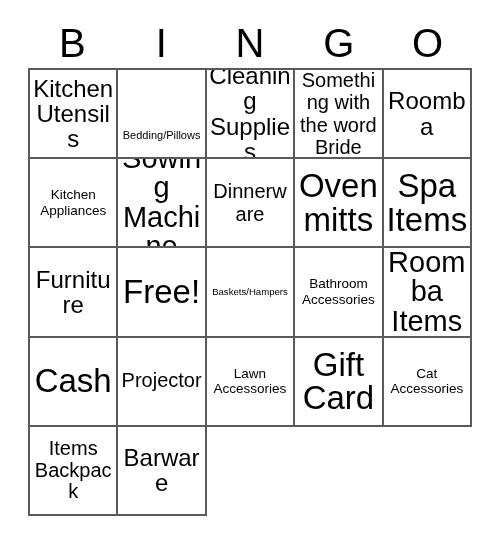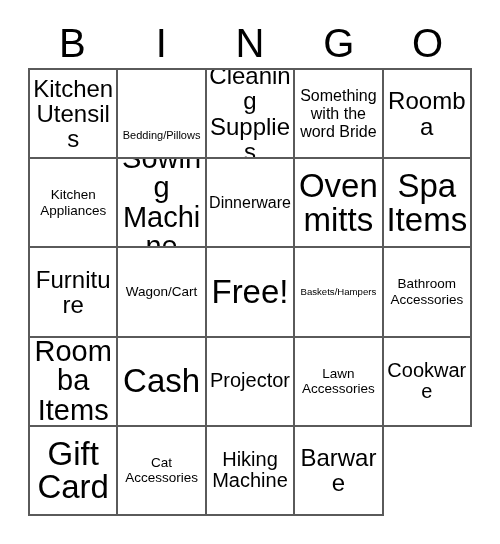--- a/index.html
+++ b/index.html
@@ -80,21 +80,21 @@
     color: #000000;
     word-wrap: break-word;
     font-family: "Liberation Sans", sans-serif;
   }
 
   
   .sz-xxl .cell-text { font-size: 33px; line-height: 1.02; }
   .sz-xl  .cell-text { font-size: 29px; line-height: 1.02; }
   .sz-lg  .cell-text { font-size: 24px; line-height: 1.05; }
   .sz-md  .cell-text { font-size: 20px; line-height: 1.08; }
-  .sz-sm  .cell-text { font-size: 16px; line-height: 1.12; }
+  .sz-sm  .cell-text { font-size: 20px; line-height: 1.12; }
   .sz-xs  .cell-text { font-size: 13.5px; line-height: 1.15; }
   .sz-xxs .cell-text { font-size: 11px; line-height: 1.18; margin-top: 44px; }
   .sz-tiny .cell-text { font-size: 9.6px; line-height: 1.2; }
 </style>
 </head>
 <body>
 
 <div id="card">
 
   <div id="header-row">
@@ -135,23 +135,20 @@
     <div class="cell sz-xxl">
         <span class="cell-text">Oven mitts</span>
       </div>
     <div class="cell sz-xxl">
         <span class="cell-text">Spa Items</span>
       </div>
 
     <div class="cell sz-lg">
         <span class="cell-text">Furniture</span>
       </div>
-    <div class="cell sz-xs">
-        <span class="cell-text">Wagon/Cart</span>
-      </div>
     <div class="cell sz-xxl">
         <span class="cell-text">Free!</span>
       </div>
     <div class="cell sz-tiny">
         <span class="cell-text">Baskets/Hampers</span>
       </div>
     <div class="cell sz-xs">
         <span class="cell-text">Bathroom Accessories</span>
       </div>
 
@@ -161,30 +158,27 @@
     <div class="cell sz-xxl">
         <span class="cell-text">Cash</span>
       </div>
     <div class="cell sz-md">
         <span class="cell-text">Projector</span>
       </div>
     <div class="cell sz-xs">
         <span class="cell-text">Lawn Accessories</span>
       </div>
 
-    <div class="cell sz-md">
-        <span class="cell-text">Cookware</span>
-      </div>
     <div class="cell sz-xxl">
         <span class="cell-text">Gift Card</span>
       </div>
     <div class="cell sz-xs">
         <span class="cell-text">Cat Accessories</span>
       </div>
     <div class="cell sz-md">
-        <span class="cell-text">Hiking Machine</span>
+        <span class="cell-text">Items Backpack</span>
       </div>
     <div class="cell sz-lg">
         <span class="cell-text">Barware</span>
       </div>
 
   </div>
 </div>
 
 </body></html>

